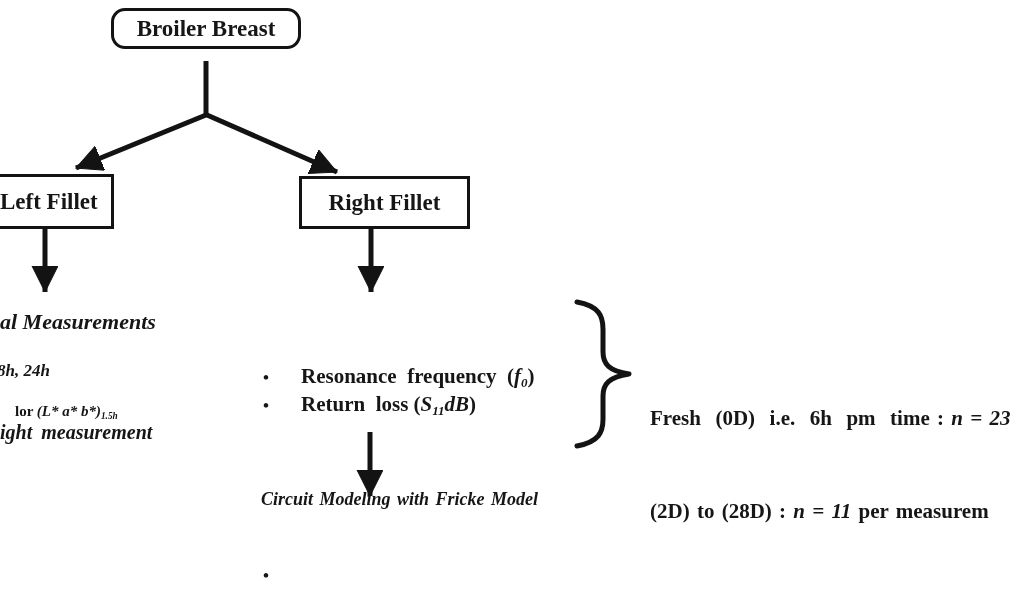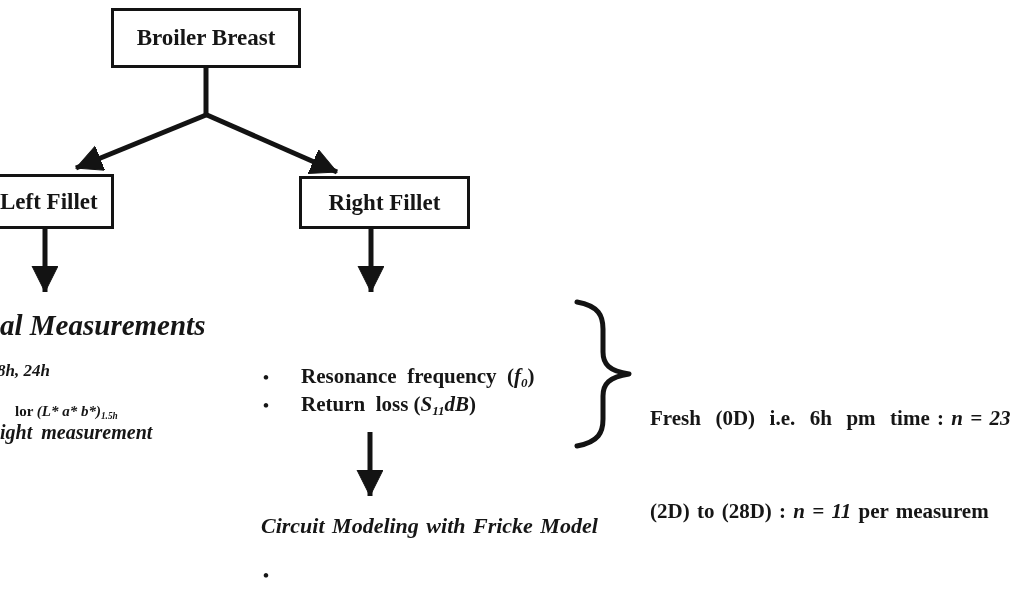--- a/index.html
+++ b/index.html
@@ -19,48 +19,48 @@
     box-sizing: border-box;
     border: 3px solid #131313;
     display: flex;
     align-items: center;
     justify-content: center;
     font-size: 23px;
     font-weight: bold;
     white-space: pre;
     background: #ffffff;
   }
-  #box-root  { left: 111px; top: 8px;   width: 190px; height: 60px; }
+  #box-root  { left: 111px; top: 8px;   width: 190px; height: 41px; border-radius: 14px; }
   #box-left  { left: -34px; top: 174px; width: 148px; height: 55px; justify-content: flex-start; padding-left: 31px; }
   #box-right { left: 299px; top: 176px; width: 171px; height: 53px; }
 
   .txt { position: absolute; white-space: pre; line-height: 1.15; }
   .it  { font-style: italic; }
   .sub { font-size: 0.62em; vertical-align: -0.3em; letter-spacing: 0; }
 
   
-  #frag-al     { left: 0px;  top: 309px; font-size: 29px; font-style: italic; text-align: center; }
+  #frag-al     { left: 0px;  top: 309px; font-size: 22px; font-style: italic; text-align: center; }
   #frag-time   { left: -3px; top: 361px; font-size: 17px; font-style: italic; }
   #frag-color  { left: 0px;  top: 386px; font-size: 15px; }
   #frag-weight { left: 0px;  top: 421px; font-size: 20px; word-spacing: 4px; font-style: italic; }
 
   
   #elec-heading { left: 262px; top: 309px; font-size: 22px; font-style: italic; word-spacing: 2px; }
   .bullet-row { position: absolute; display: flex; align-items: flex-start; }
   .bullet-glyph { width: 38px; font-size: 17px; padding-top: 4px; }
   .bullet-text { white-space: pre; text-align: right; }
   #elec-b1 { left: 263px; top: 364px; font-size: 21px; }
   #elec-b2 { left: 263px; top: 392px; font-size: 21px; }
 
   
   #note { left: 650px; top: 341px; font-size: 21px; line-height: 31px; word-spacing: 2px; }
   #note .line { white-space: pre; }
 
   
-  #model-heading { left: 261px; top: 513px; font-size: 22px; font-style: italic; word-spacing: 2px; }
+  #model-heading { left: 261px; top: 489px; font-size: 18px; font-style: italic; word-spacing: 2px; }
   #model-b1 { left: 263px; top: 562px; font-size: 22px; }
   #model-b1 .bullet-glyph { width: 42px; }
 
   svg line, svg path { stroke: #131313; }
 </style>
 </head>
 <body>
 
 <div class="canvas">
 

